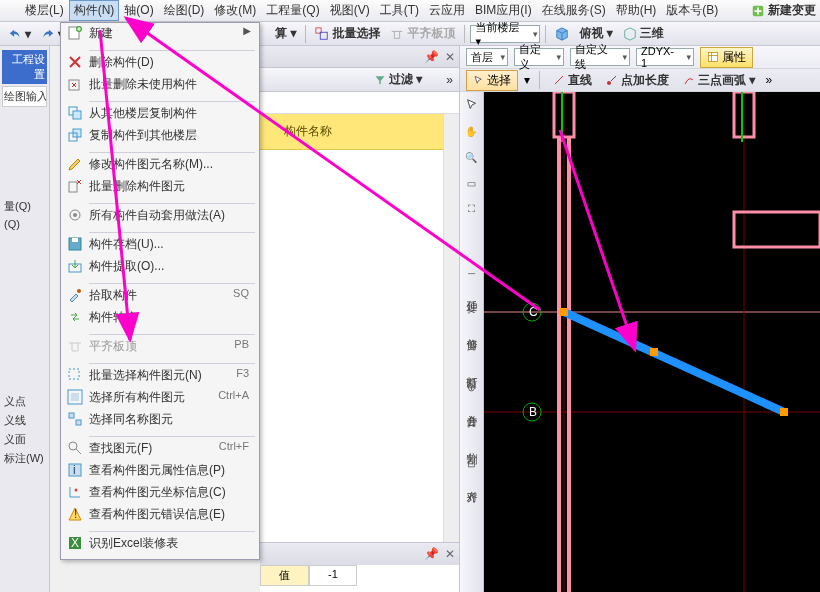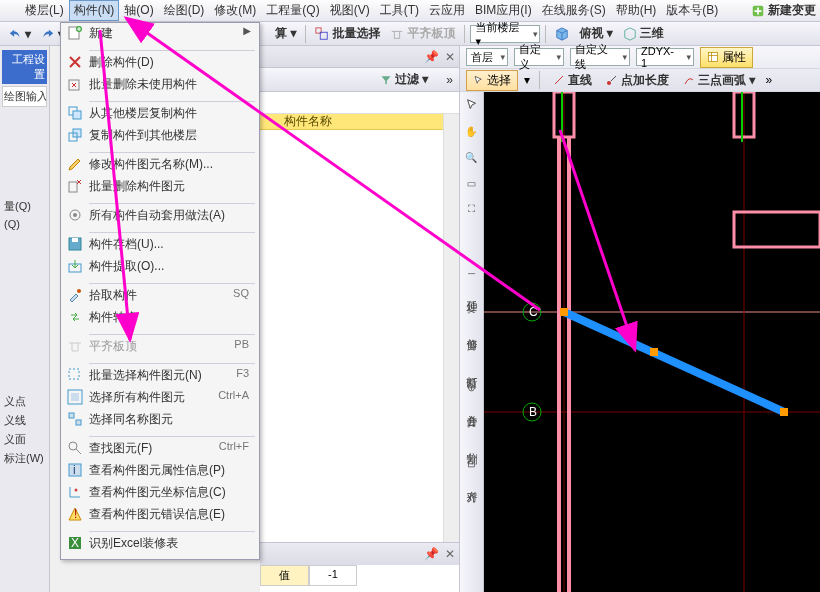--- a/index.html
+++ b/index.html
@@ -21,22 +21,22 @@
 .context-menu { position:absolute; left:60px; top:22px; width:200px; background:#f5f5f5; border:1px solid #9b9bb0; box-shadow:2px 2px 4px rgba(0,0,0,.25); z-index:50; padding:2px; }
 .cm-item { display:flex; height:22px; padding:0 8px 0 26px; position:relative; color:#333; cursor:default; }
 .cm-item.disabled { color:#999; }
 .cm-item .cico { position:absolute; left:4px; width:16px; height:16px; }
 .cm-sep { height:1px; background:#cfcfda; margin:3px 2px 3px 26px; }
 .cm-item .arrow { position:absolute; right:6px; font-size:10px; color:#555; }
 .cm-item .sc { margin-left:auto; color:#777; font-size:11px; }
 
 .mid-panel { position:absolute; left:260px; top:46px; width:200px; bottom:0; background:#fff; border-right:1px solid #c6c6d2; }
 .mid-hdr { height:22px; background:linear-gradient(#eaeaf2,#dcdce6); border-bottom:1px solid #c6c6d2; display:flex; align-items:center; justify-content:flex-end; padding-right:4px; gap:6px; color:#666; font-size:11px; }
-.mid-toolbar { height:24px; background:linear-gradient(#f6f6fb,#e2e2ec); border-bottom:1px solid #c6c6d2; display:flex; align-items:center; padding:0 6px; gap:14px; color:#333; }
-.mid-row { height:16px; background:#ffe77a; border-bottom:1px solid #e6c84a; display:flex; align-items:center; padding-left:24px; color:#5a4b00; }
+.mid-toolbar { height:24px; background:linear-gradient(#f6f6fb,#e2e2ec); border-bottom:1px solid #c6c6d2; display:flex; align-items:center; padding:0 6px; gap:20px; color:#333; }
+.mid-row { height:36px; background:#ffe77a; border-bottom:1px solid #e6c84a; display:flex; align-items:center; padding-left:24px; color:#5a4b00; }
 .mid-list { position:absolute; top:130px; left:0; right:0; bottom:50px; background:#fff; }
 .mid-sbar { position:absolute; right:0; top:68px; bottom:50px; width:16px; background:#eee; border-left:1px solid #ddd; }
 .mid-bot { position:absolute; left:0; right:0; bottom:0; height:50px; border-top:1px solid #c6c6d2; }
 .mid-bot-hdr { height:22px; background:linear-gradient(#eaeaf2,#dcdce6); display:flex; align-items:center; justify-content:flex-end; padding-right:4px; gap:6px; color:#666; font-size:11px;}
 .mid-bot-tab { display:flex; }
 .mid-bot-tab div { border:1px solid #ccc; padding:2px 18px; background:#fff3c2; font-size:11px; }
 
 .dd { border:1px solid #9aa; background:#fff; height:18px; padding:0 14px 0 4px; position:relative; display:inline-flex; align-items:center; font-size:11px; }
 .dd:after { content:"▾"; position:absolute; right:2px; font-size:9px; color:#555; }
 .btn-prop { background:linear-gradient(#fff6c8,#ffe06a); border:1px solid #caa93a; padding:1px 6px; display:inline-flex; align-items:center; gap:3px; }

